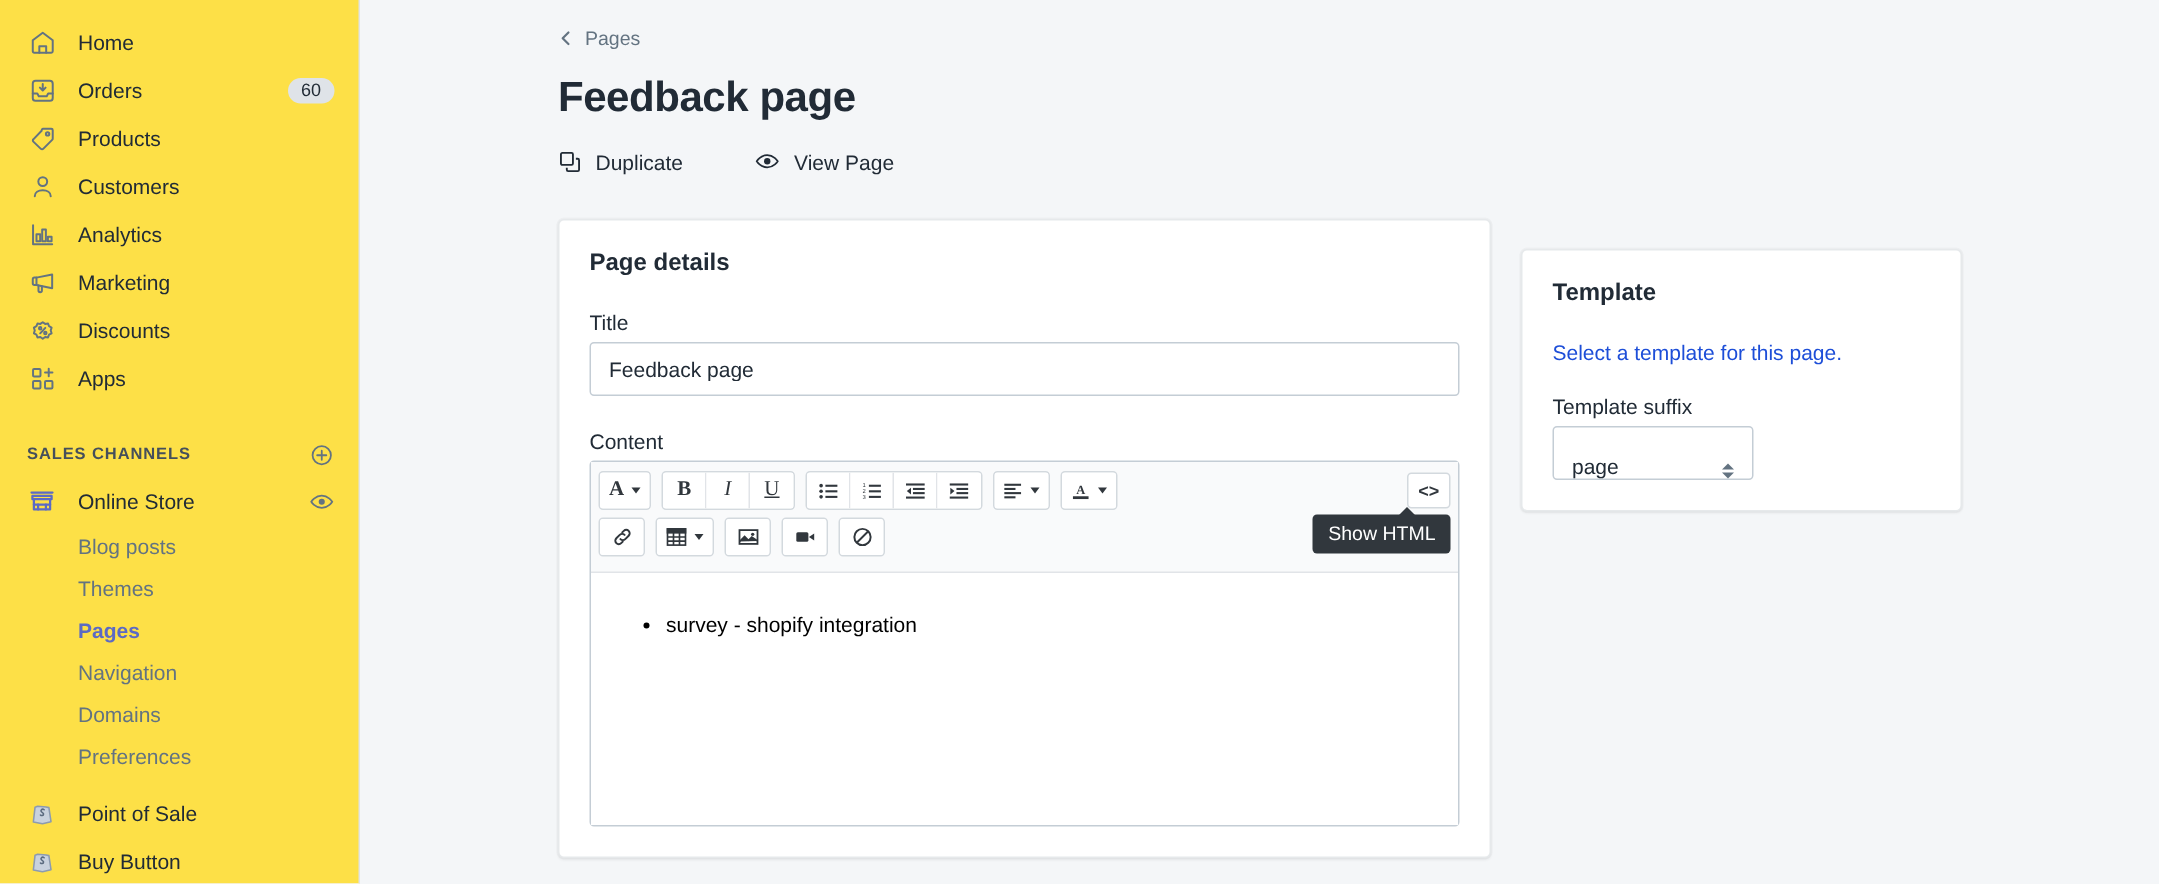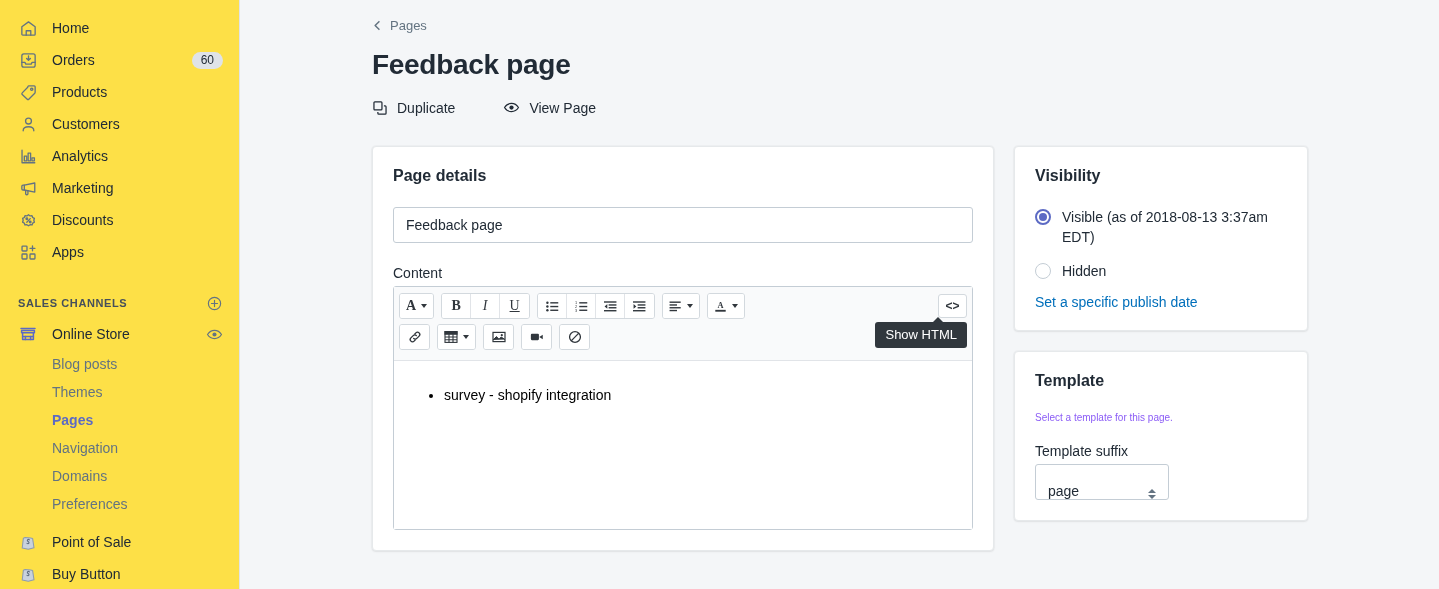--- a/index.html
+++ b/index.html
@@ -310,21 +310,21 @@
     font-size: 14px;
     color: #212b36;
     line-height: 1.45;
   }
   .link {
     color: #006fbb;
     font-size: 14px;
     text-decoration: none;
     cursor: pointer;
   }
-  .help-text { font-size: 10px; color: #8b5cf6; margin: 0 0 20px; }
+  .help-text { font-size: 14px; color: #1d4ed8; margin: 0 0 20px; }
 
   .select-wrap { position: relative; width: 134px; }
   .select-box {
     width: 134px;
     height: 36px;
     border: 1px solid #c4cdd5;
     border-radius: 3px;
     background: #fff;
     display: flex;
     align-items: flex-end;
@@ -547,20 +547,21 @@
         </div>
       </div>
 
       <div class="columns">
 
         <div class="col-left">
           <section class="card">
             <div class="card-body">
               <h2 class="card-title">Page details</h2>
 
+              <div class="field-label">Title</div>
               <input class="text-input" type="text" value="Feedback page" style="">
 
               <div class="spacer-22"></div>
 
               <div class="field-label">Content</div>
 
               <div class="editor">
                 <div class="toolbar">
 
                   <div class="toolbar-row">
@@ -732,37 +733,20 @@
                   </ul>
                 </div>
               </div>
 
             </div>
           </section>
         </div>
 
         <div class="col-right">
 
-          <section class="card">
-            <div class="card-body">
-              <h2 class="card-title">Visibility</h2>
-
-              <div class="radio-row">
-                <span class="radio checked"></span>
-                <span class="radio-label">Visible (as of 2018-08-13 3:37am EDT)</span>
-              </div>
-
-              <div class="radio-row">
-                <span class="radio"></span>
-                <span class="radio-label">Hidden</span>
-              </div>
-
-              <a class="link">Set a specific publish date</a>
-            </div>
-          </section>
 
           <div style="height:20px"></div>
 
           <section class="card">
             <div class="card-body">
               <h2 class="card-title">Template</h2>
               <p class="help-text">Select a template for this page.</p>
               <div class="field-label">Template suffix</div>
               <div class="select-wrap">
                 <div class="select-box">

